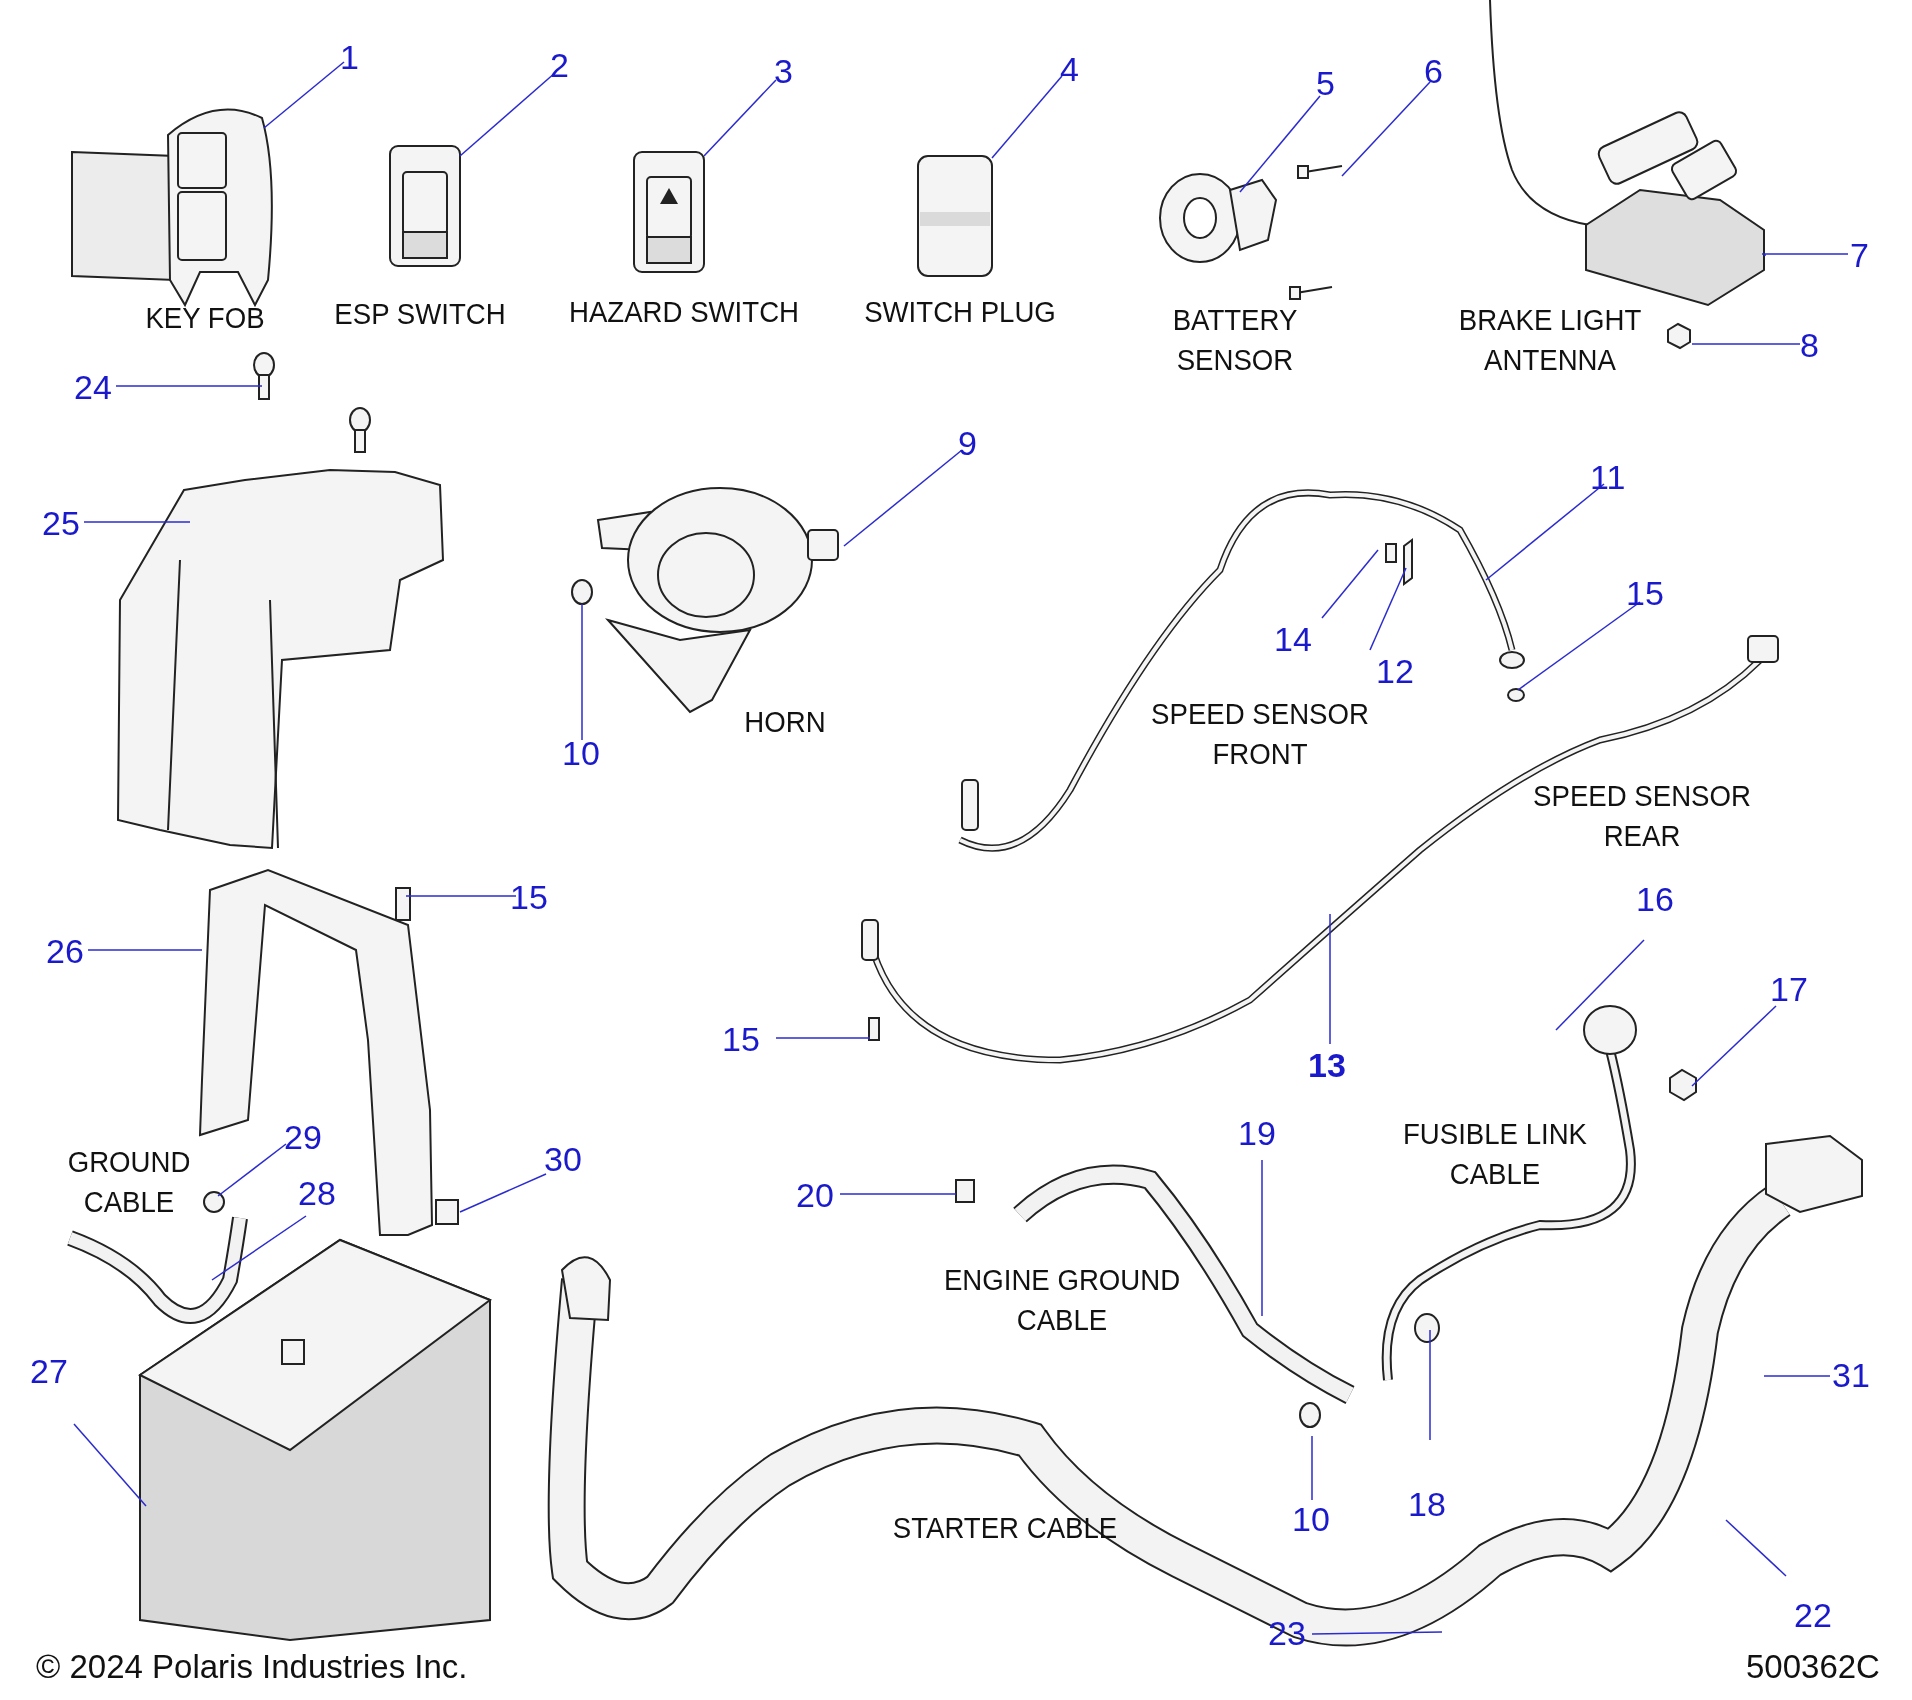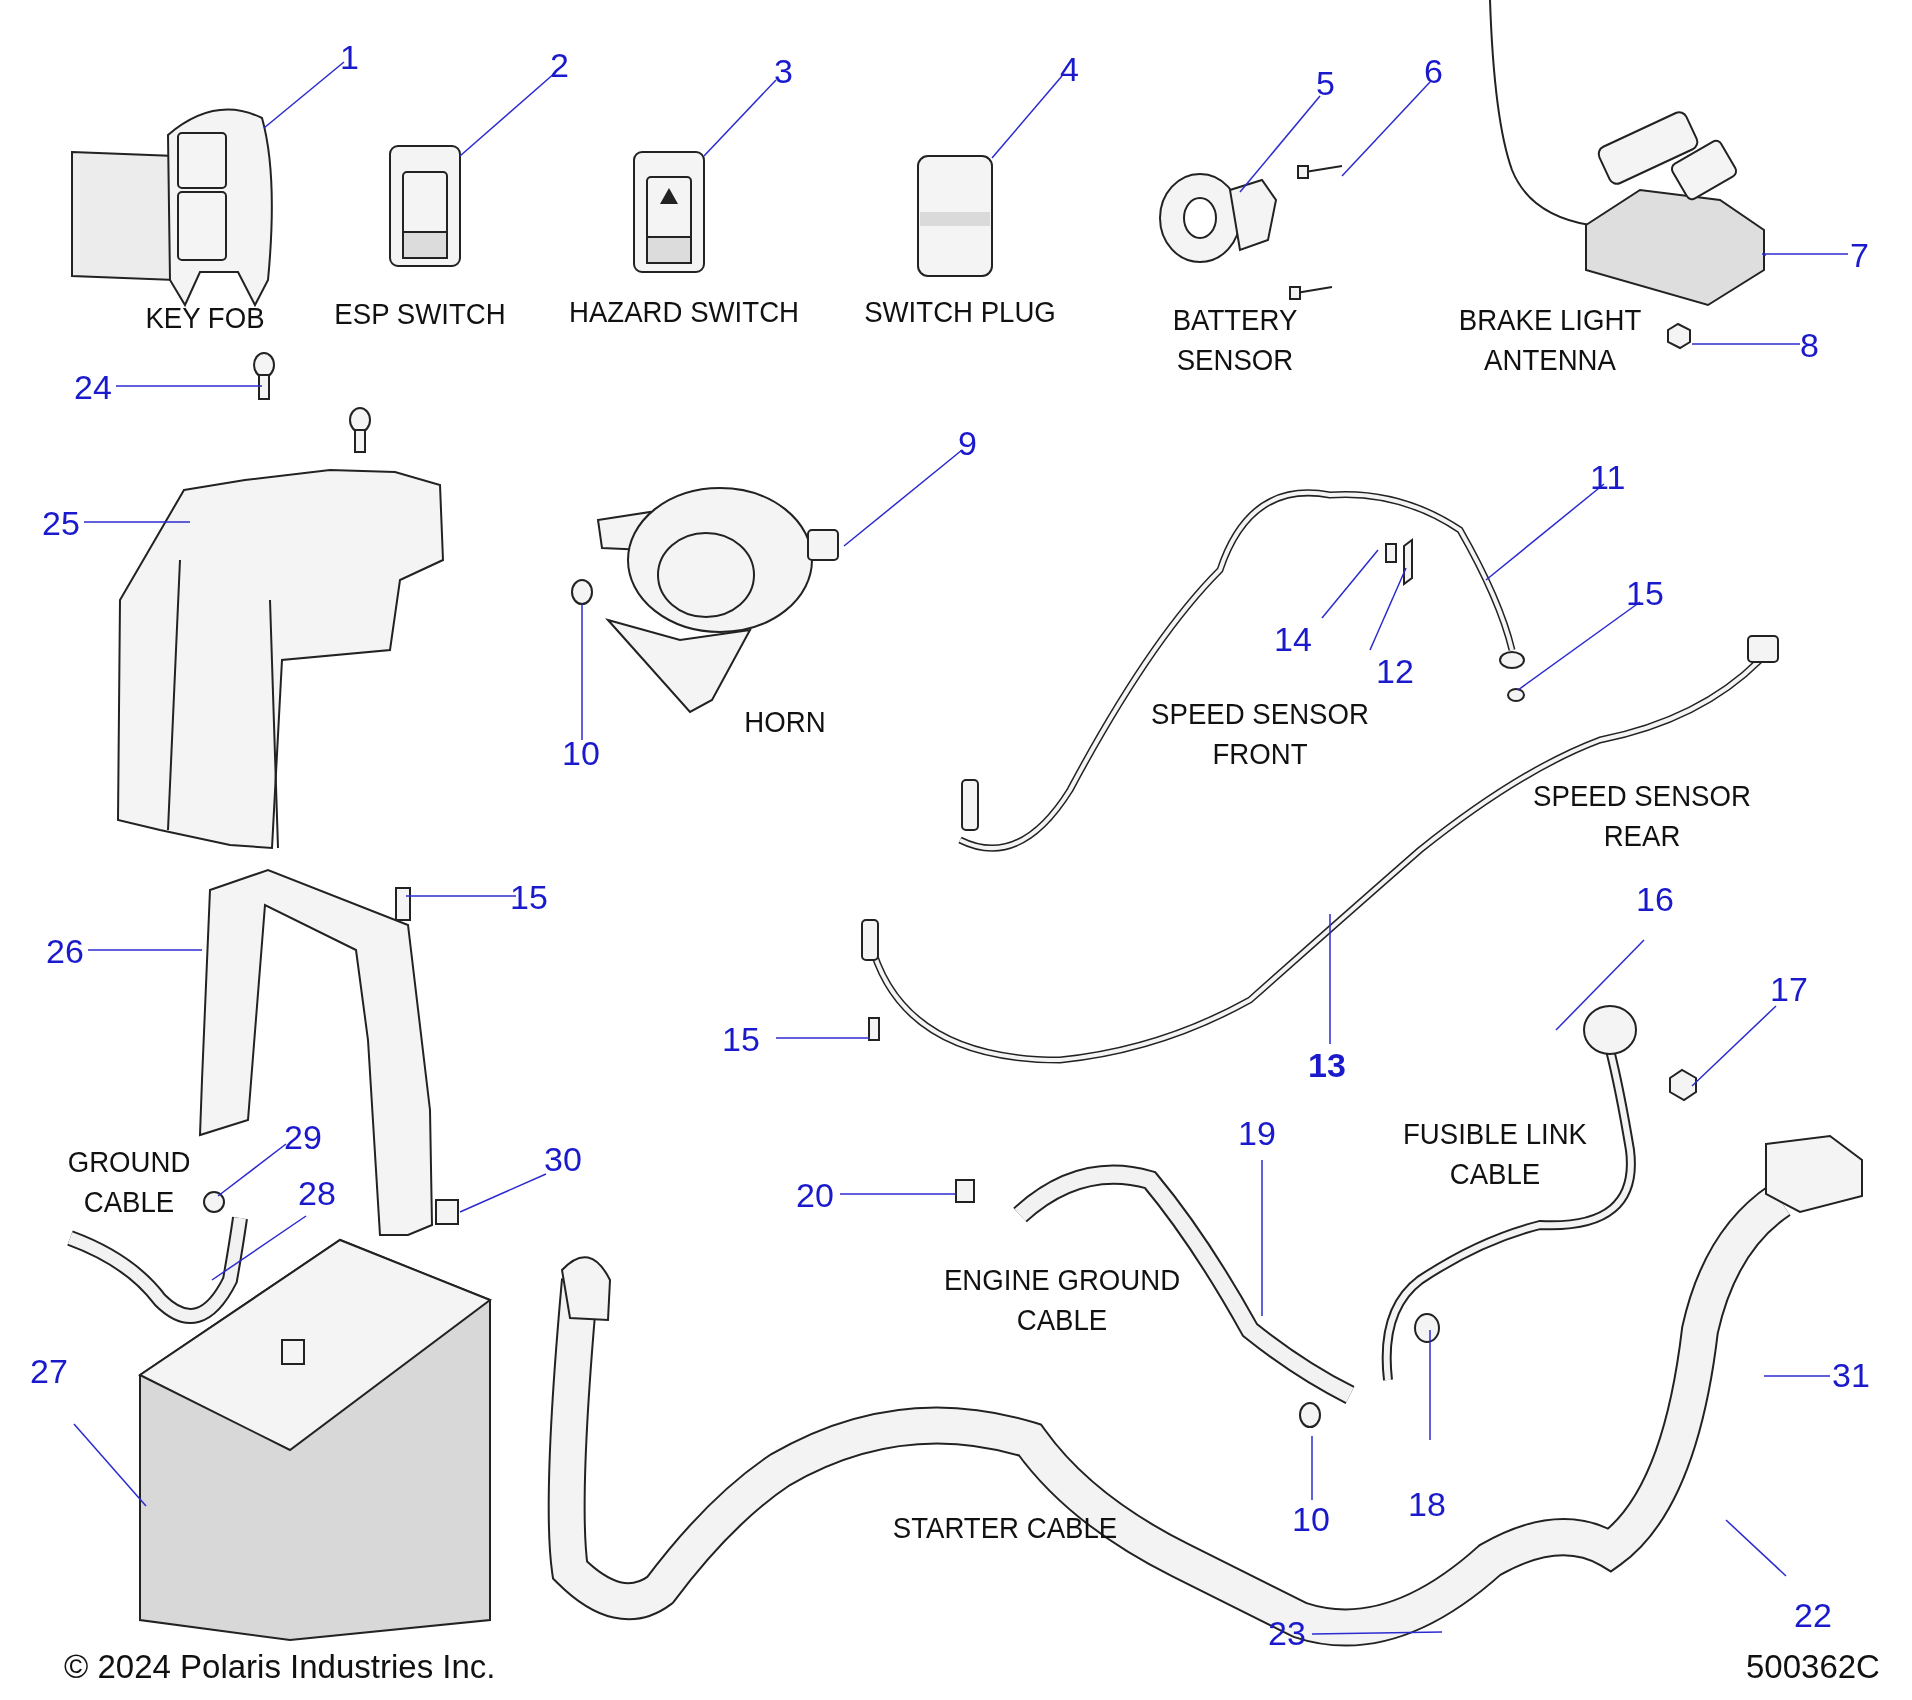--- a/index.html
+++ b/index.html
@@ -225,14 +225,14 @@
 <div class="num" style="left:1268px;top:1614px;">23</div>
 <div class="num" style="left:1292px;top:1500px;">10</div>
 <div class="num" style="left:74px;top:368px;">24</div>
 <div class="num" style="left:42px;top:504px;">25</div>
 <div class="num" style="left:46px;top:932px;">26</div>
 <div class="num" style="left:30px;top:1352px;">27</div>
 <div class="num" style="left:298px;top:1174px;">28</div>
 <div class="num" style="left:284px;top:1118px;">29</div>
 <div class="num" style="left:544px;top:1140px;">30</div>
 
-<div class="foot" style="left:36px;top:1648px;margin-left:28px;">© 2024 Polaris Industries Inc.</div>
+<div class="foot" style="left:36px;top:1648px;">© 2024 Polaris Industries Inc.</div>
 <div class="foot" style="left:1746px;top:1648px;">500362C</div>
 
 </body></html>

